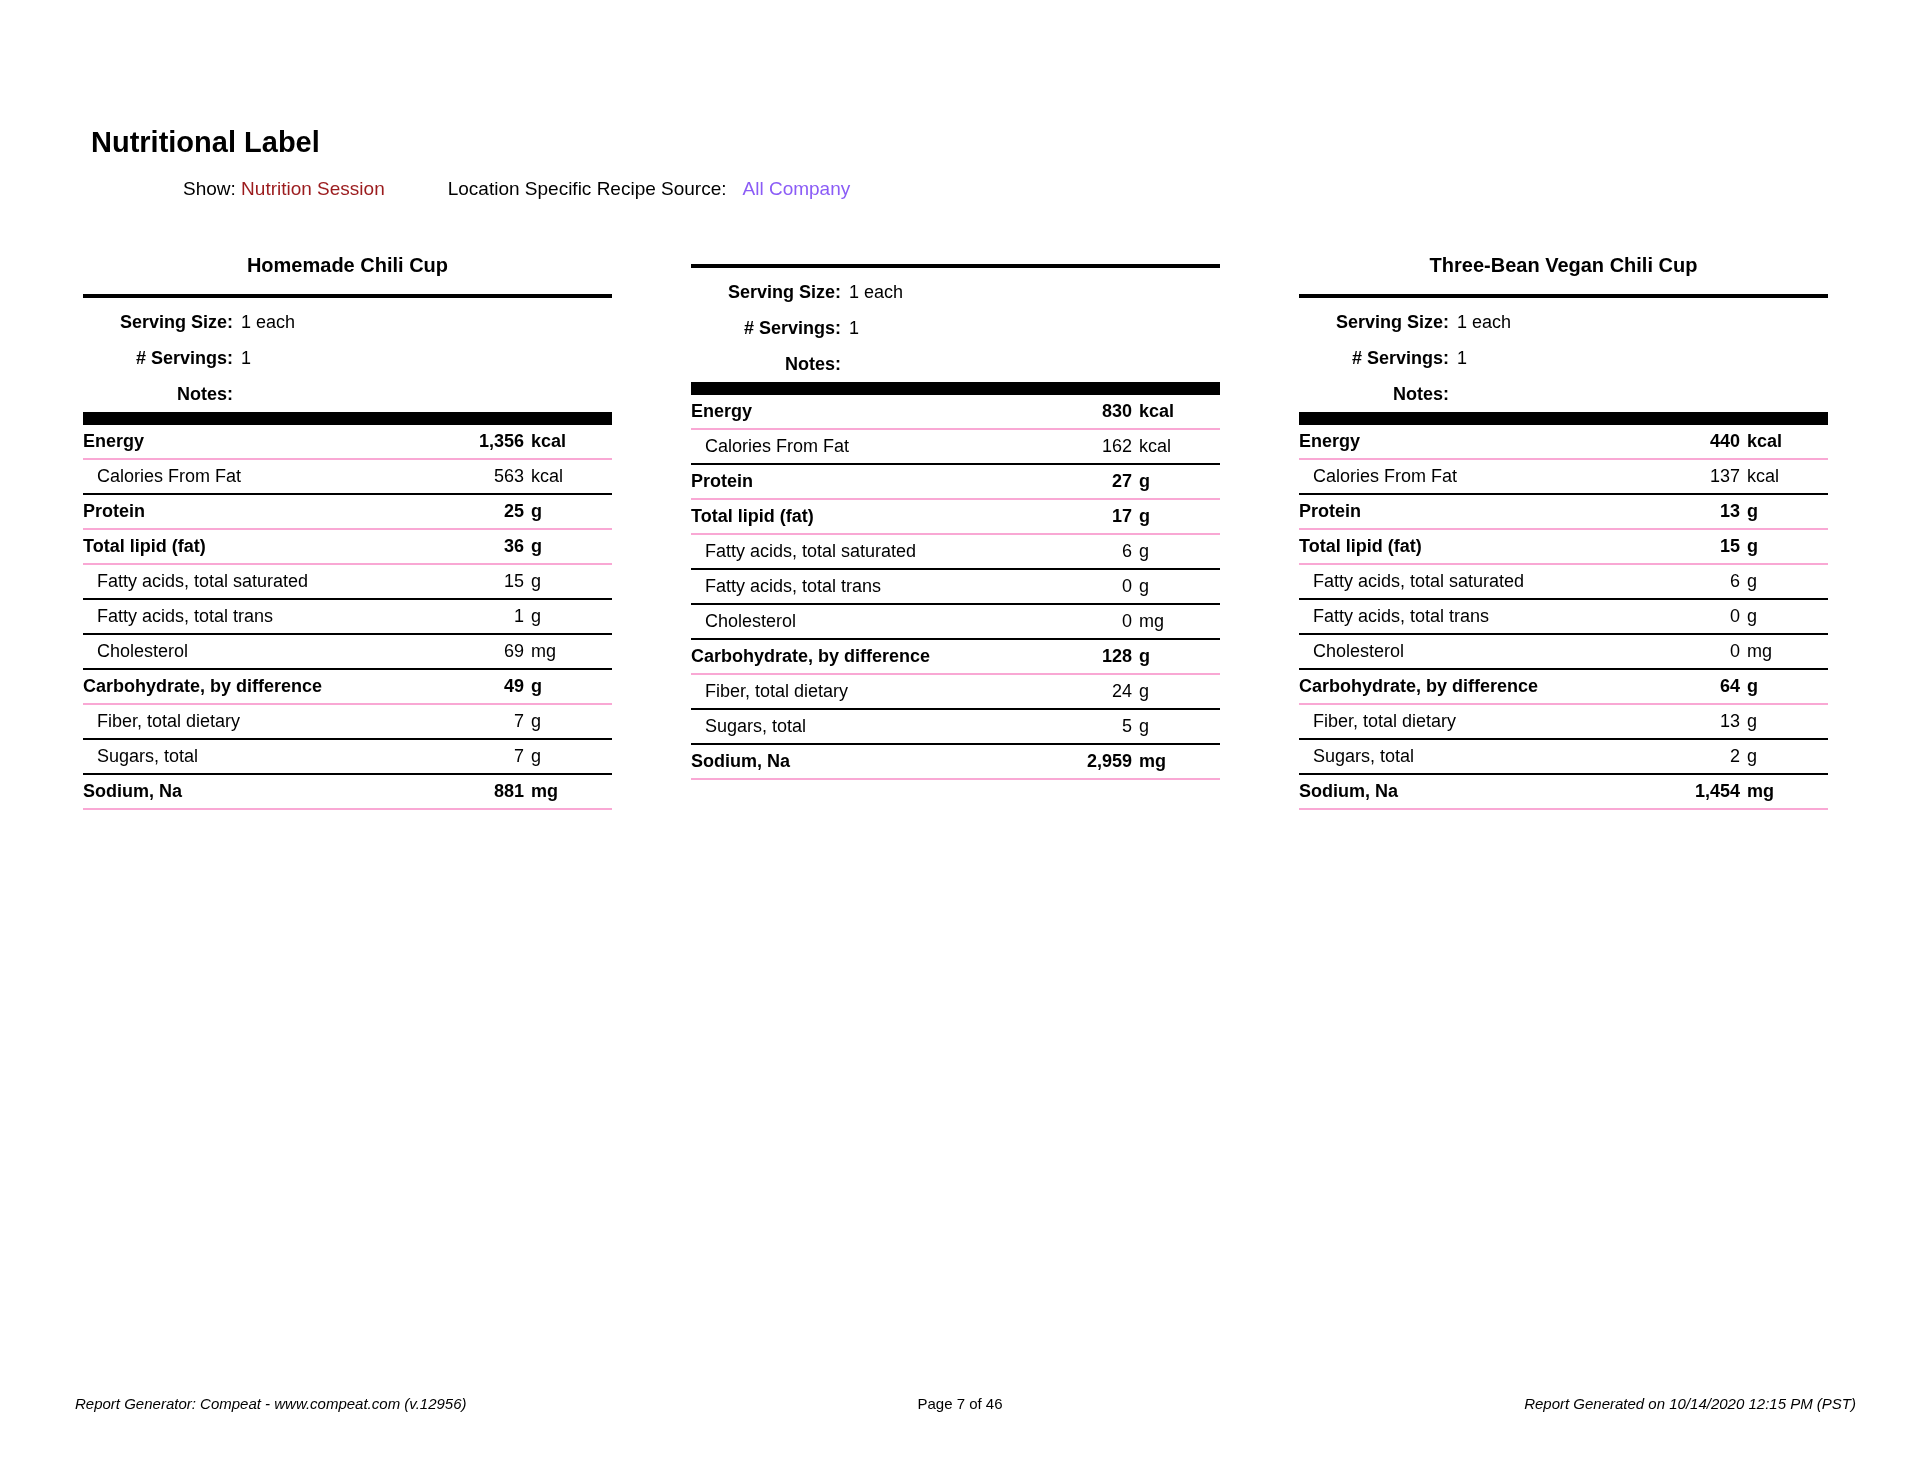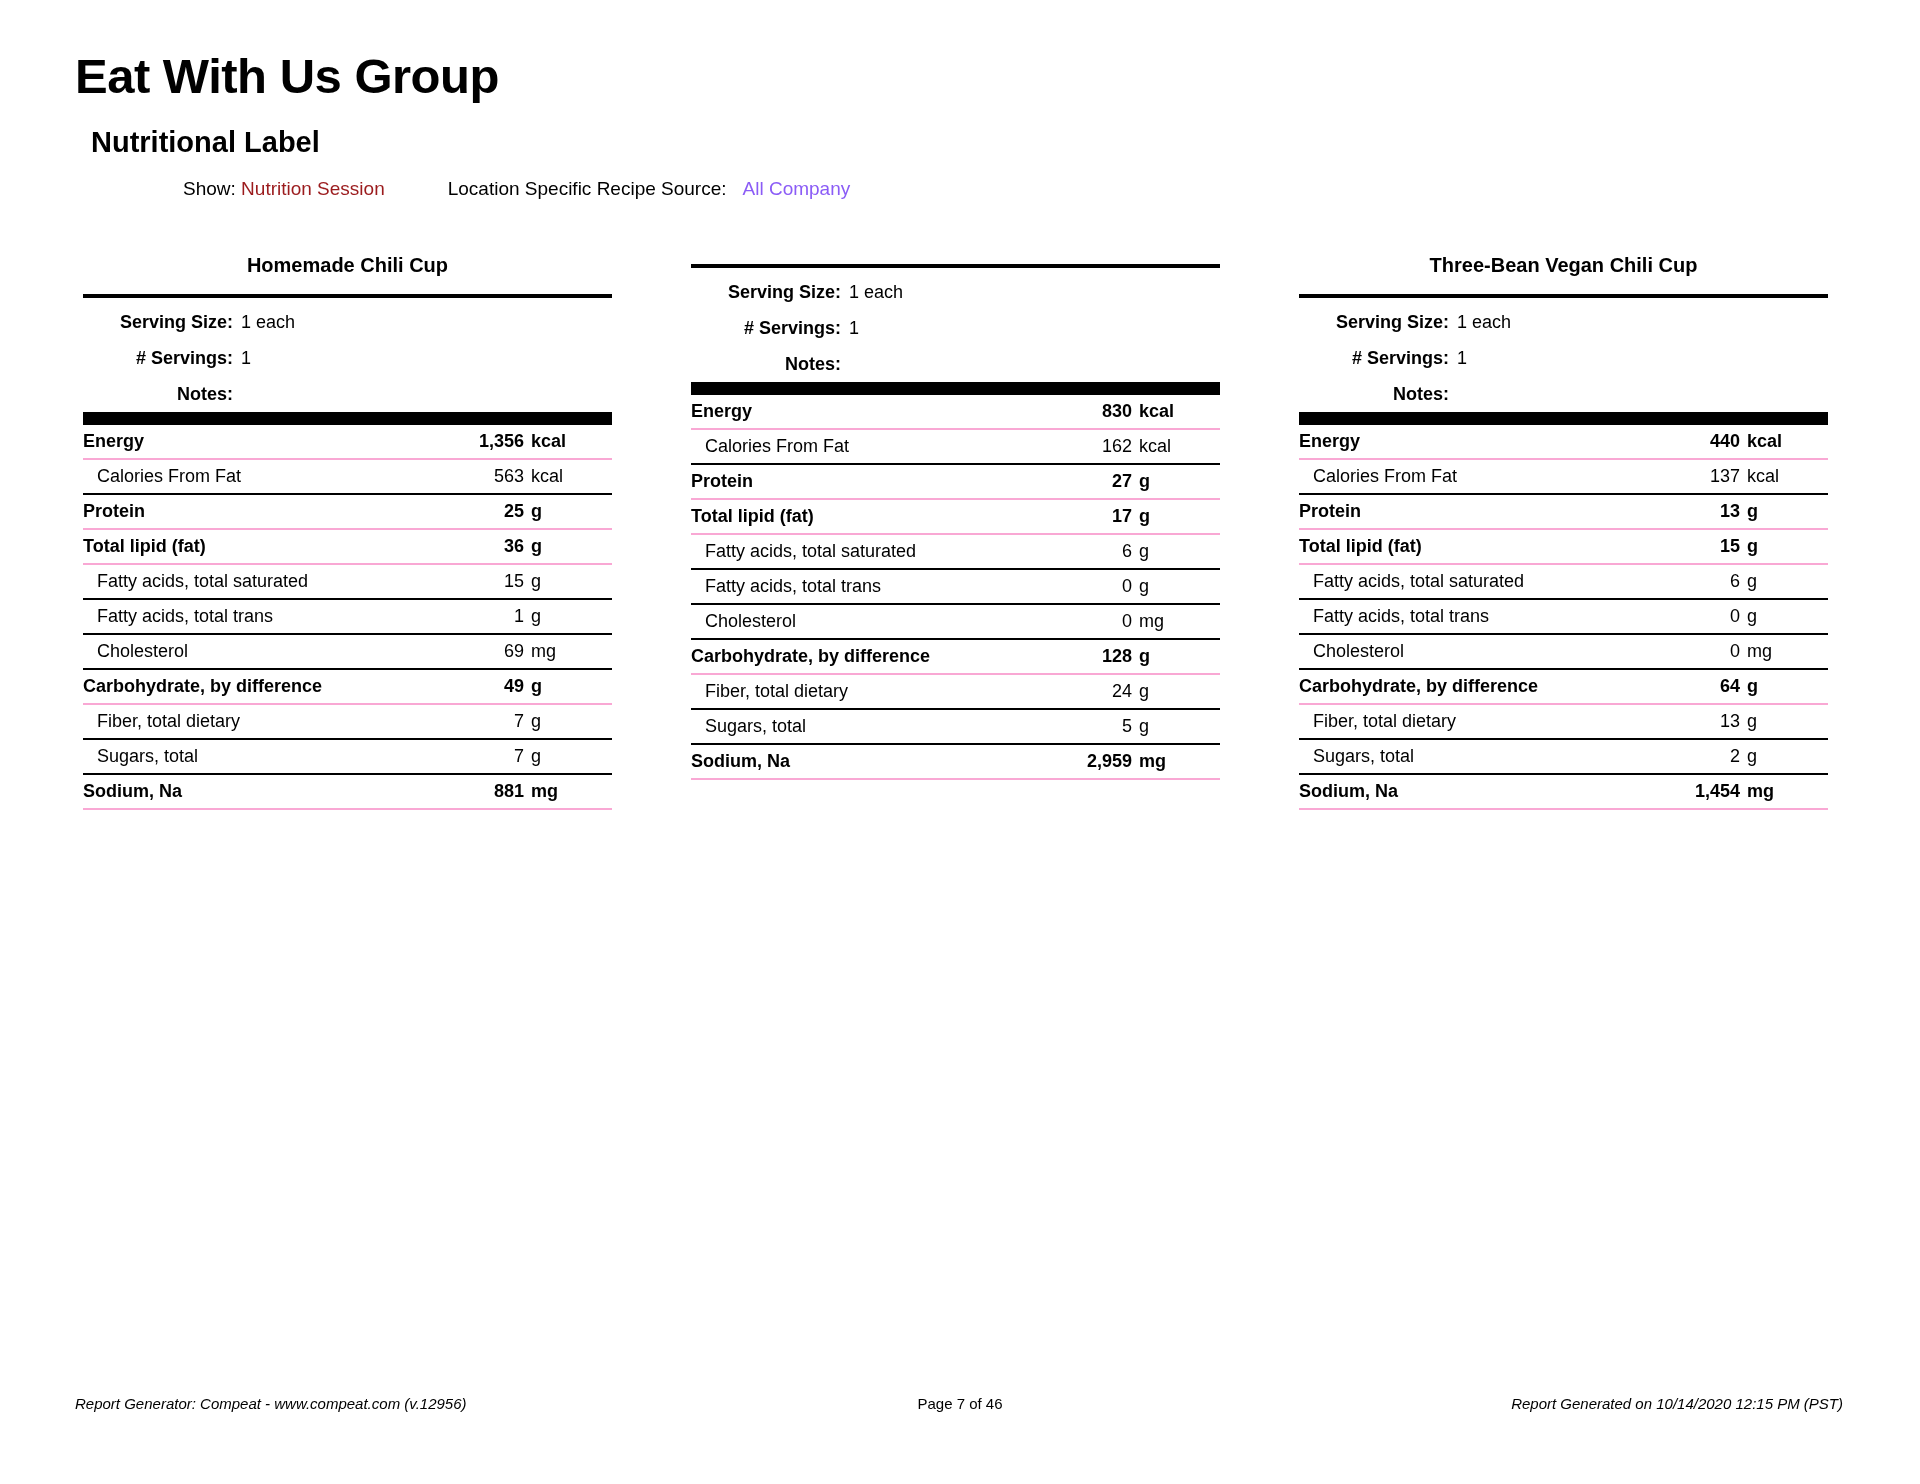--- a/index.html
+++ b/index.html
@@ -105,30 +105,29 @@
   .footer { position: absolute; top: 1395px; left: 0; width: 100%; font-size: 15px; }
   .footer-generator {
     position: absolute; left: 75px; top: 0;
     font-style: italic; white-space: nowrap;
   }
   .footer-page {
     position: absolute; left: 0; top: 0; width: 100%;
     text-align: center; white-space: nowrap;
   }
   .footer-generated {
-    position: absolute; right: 77px; top: 0;
+    position: absolute; right: 64px; top: 0;
     font-style: italic; white-space: nowrap;
   }
 </style>
 </head>
 <body>
 
 <div class="page">
 
-  <h1 class="company-name">Eat With Us Group</h1>
   <h2 class="report-title">Nutritional Label</h2>
 
   <div class="show-line">
     <span class="plain">Show:</span>
     <span class="accent" style="color: rgb(155, 27, 29);">Nutrition Session</span><span class="sep"></span><span class="plain">Location Specific Recipe Source:</span><span class="sep2"></span><span class="accent" style="color: #8b5cf6;">All Company</span>
   </div>
 
   <div class="labels-row" id="labels-row">
   <div class="label-card">
     <div class="lbl-title">Homemade Chili Cup</div>

